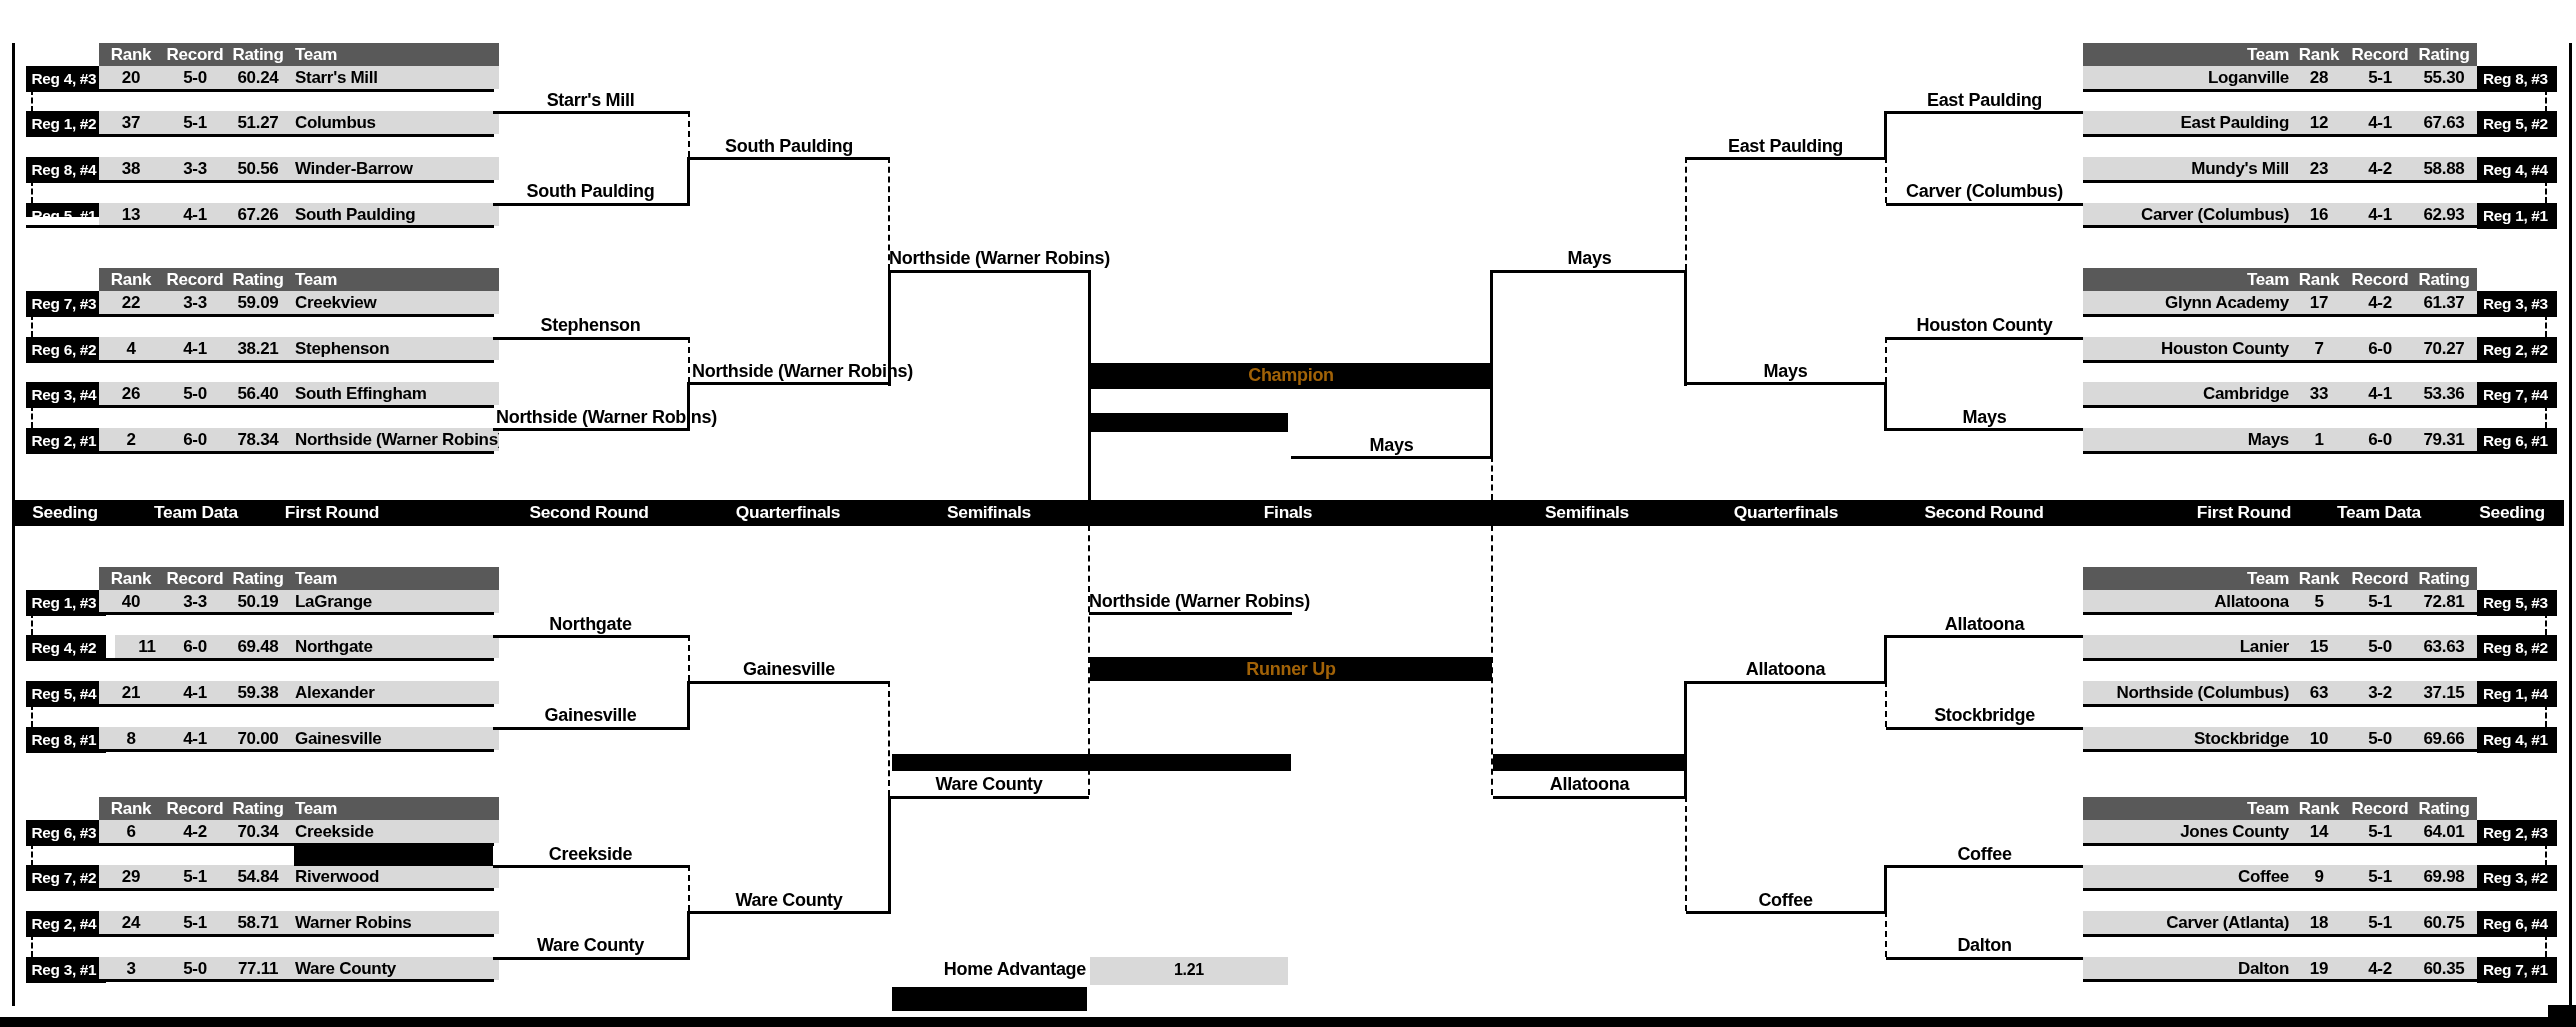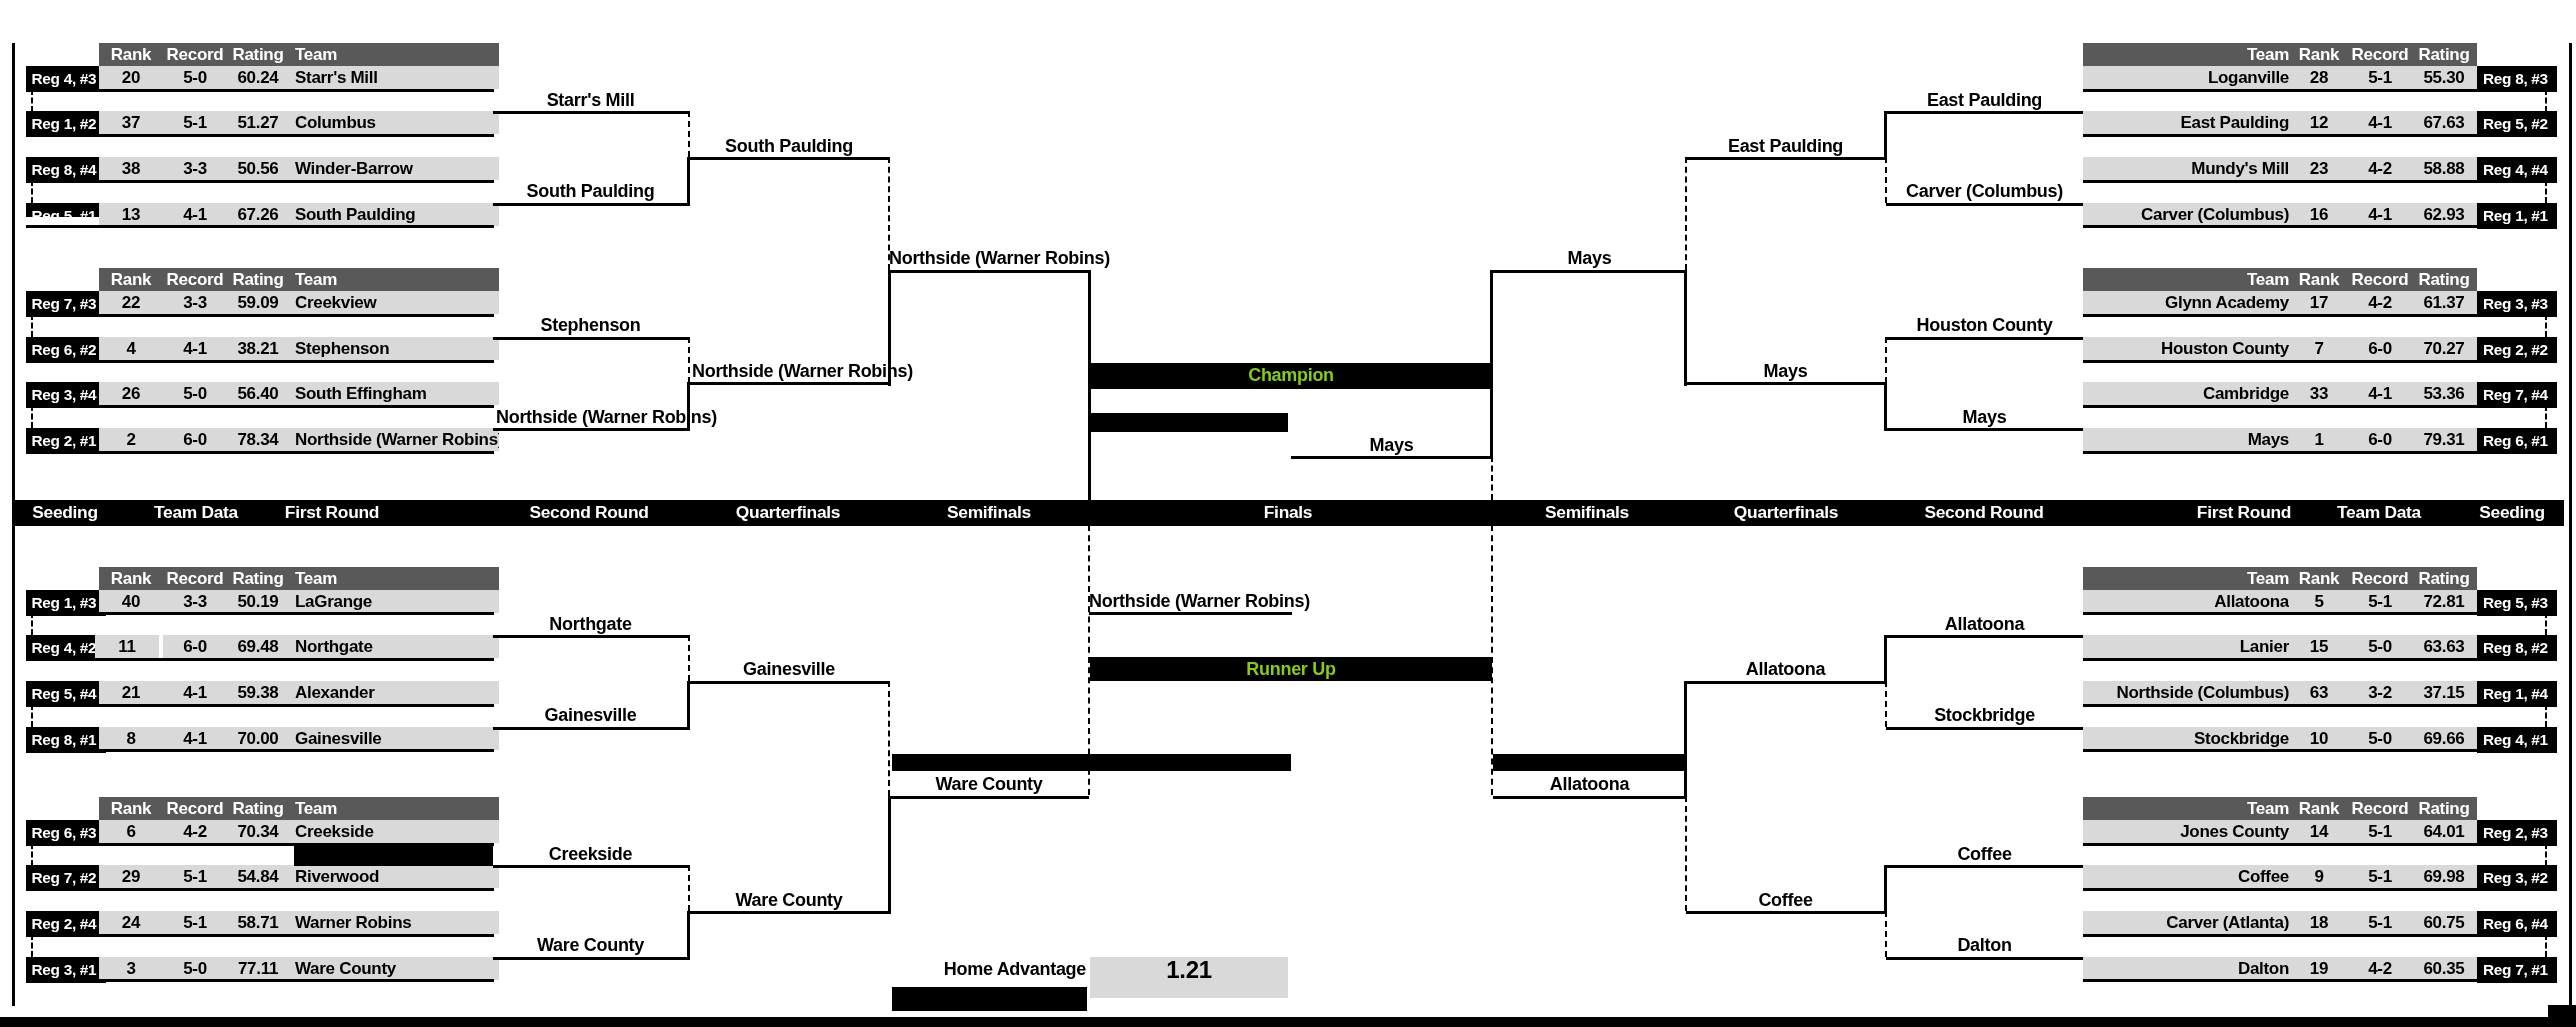--- a/index.html
+++ b/index.html
@@ -18,23 +18,23 @@
   .vsolid{position:absolute;background:#000;width:3.4px;}
   .vdash{position:absolute;width:0;border-left:2px dashed #000;}
   .wlabel{position:absolute;font-size:18px;text-align:center;white-space:nowrap;line-height:20px;}
   .blackbar{position:absolute;background:#000;}
   .bandlabel{position:absolute;color:#fff;font-size:17.4px;white-space:nowrap;transform:translateX(-50%);line-height:25.5px;}
   .rowborder{position:absolute;background:#000;height:3.4px;}
   #title-box{
     left:1089px;top:68px;width:402px;height:105px;background:#f2f2f2;border:2px solid #7f7f7f;
     display:flex;align-items:center;justify-content:center;font-size:44px;color:#404040;letter-spacing:2px;
   }
-  .centerbar{position:absolute;background:#000;color:#84cc16;font-size:18px;display:flex;align-items:center;justify-content:center;}
+  .centerbar{position:absolute;background:#000;color:#a16207;font-size:18px;display:flex;align-items:center;justify-content:center;}
   #home-adv-label{left:865px;top:957px;width:221px;height:25.5px;font-size:18px;text-align:right;line-height:25.5px;}
-  #home-adv-value{left:1090px;top:957px;width:198px;height:41px;background:#d9d9d9;font-size:24px;text-align:center;line-height:25.5px;}
+  #home-adv-value{left:1090px;top:957px;width:198px;height:28px;background:#d9d9d9;font-size:16px;text-align:center;line-height:25.5px;}
 </style>
 </head>
 <body>
 
 <div id="stage">
 
 
   <div class="centerbar" id="champion-bar" style="left:1090px;top:363px;width:402px;height:25.5px;">
     <span>Champion</span>
   </div>
@@ -176,21 +176,21 @@
     <div class="hdrcell ctr" style="left: 163px; top: 567px; width: 64px; height: 23px;">Record</div>
     <div class="hdrcell ctr" style="left: 227px; top: 567px; width: 62px; height: 23px;">Rating</div>
     <div class="hdrcell lft" style="left: 289px; top: 567px; width: 204px; height: 23px;">Team</div>
     <div class="seed" style="left: 25.5px; top: 590px; width: 74px; height: 26px;">Reg 1, #3</div>
     <div class="rowcell ctr" style="left: 99px; top: 590px; width: 64px; height: 23px;">40</div>
     <div class="rowcell ctr" style="left: 163px; top: 590px; width: 64px; height: 23px;">3-3</div>
     <div class="rowcell ctr" style="left: 227px; top: 590px; width: 62px; height: 23px;">50.19</div>
     <div class="rowcell lft" style="left: 289px; top: 590px; width: 204px; height: 23px;">LaGrange</div>
     <div class="rowborder" style="left: 25.5px; top: 612px; width: 468px; height: 3.4px;"></div>
     <div class="seed" style="left: 25.5px; top: 635px; width: 74px; height: 26px;">Reg 4, #2</div>
-    <div class="rowcell ctr" style="left: 95px; top: 635px; width: 64px; height: 23px;">11</div>
+    <div class="rowcell ctr" style="left: 115px; top: 635px; width: 64px; height: 23px;">11</div>
     <div class="rowcell ctr" style="left: 163px; top: 635px; width: 64px; height: 23px;">6-0</div>
     <div class="rowcell ctr" style="left: 227px; top: 635px; width: 62px; height: 23px;">69.48</div>
     <div class="rowcell lft" style="left: 289px; top: 635px; width: 204px; height: 23px;">Northgate</div>
     <div class="rowborder" style="left: 25.5px; top: 658px; width: 468px; height: 3.4px;"></div>
     <div class="seed" style="left: 25.5px; top: 681px; width: 74px; height: 26px;">Reg 5, #4</div>
     <div class="rowcell ctr" style="left: 99px; top: 681px; width: 64px; height: 23px;">21</div>
     <div class="rowcell ctr" style="left: 163px; top: 681px; width: 64px; height: 23px;">4-1</div>
     <div class="rowcell ctr" style="left: 227px; top: 681px; width: 62px; height: 23px;">59.38</div>
     <div class="rowcell lft" style="left: 289px; top: 681px; width: 204px; height: 23px;">Alexander</div>
     <div class="rowborder" style="left: 25.5px; top: 704px; width: 468px; height: 3.4px;"></div>

